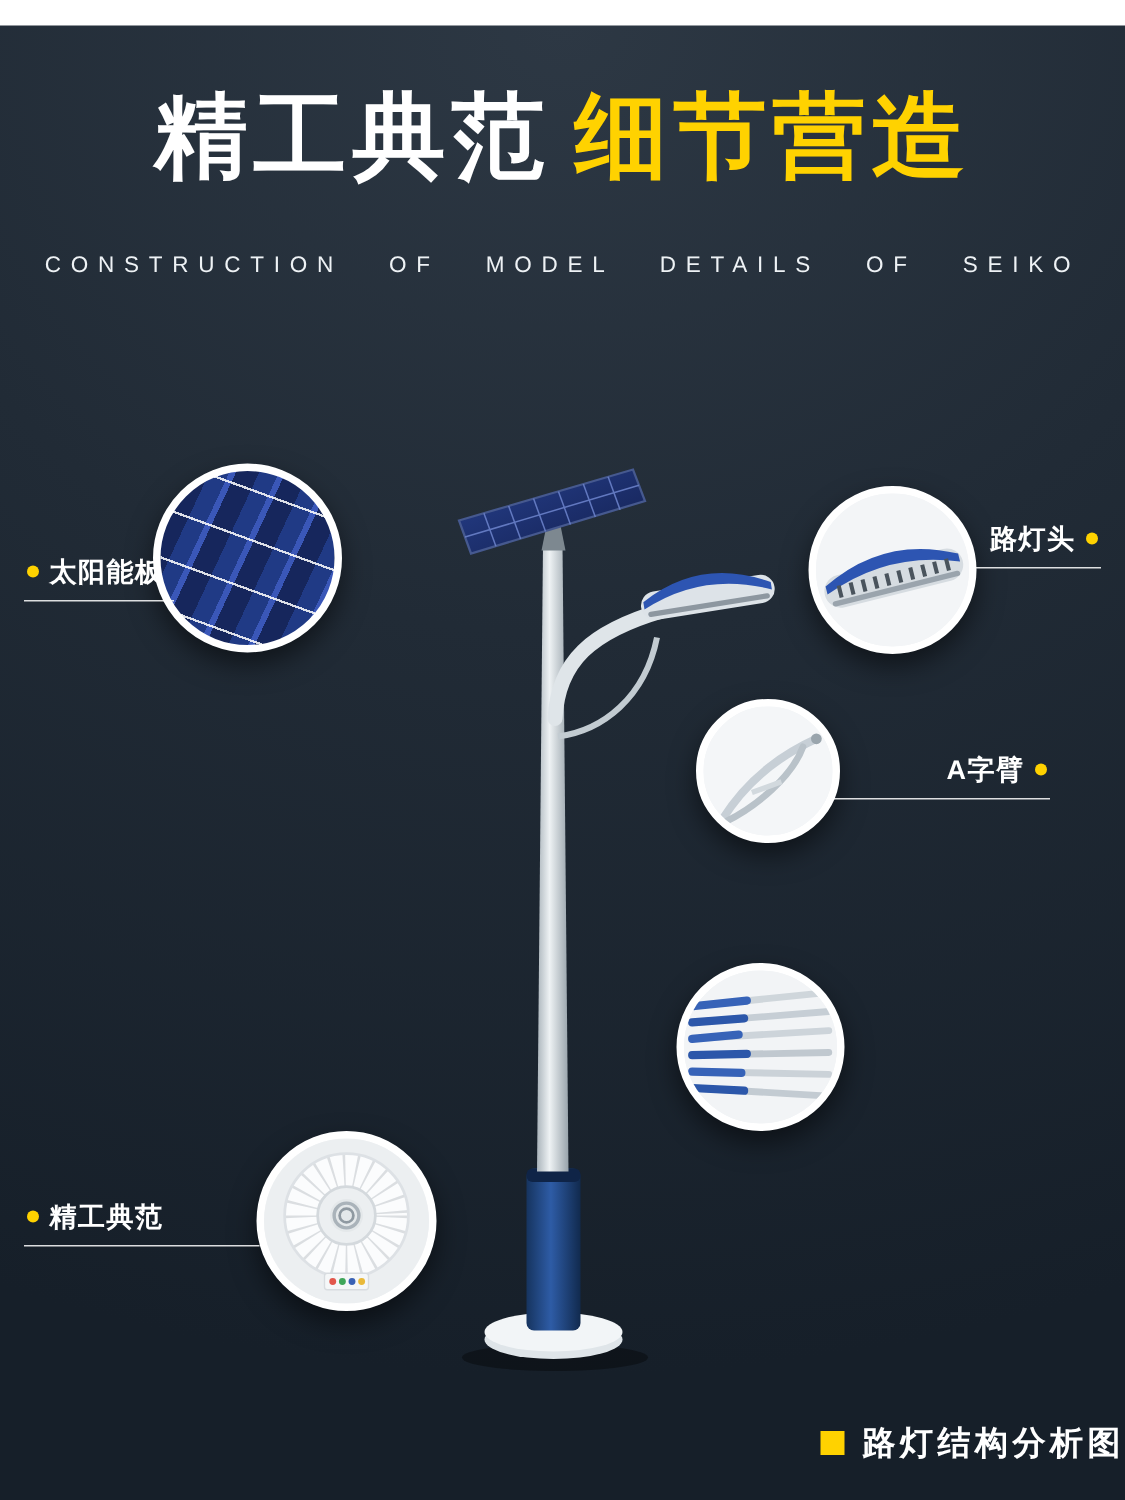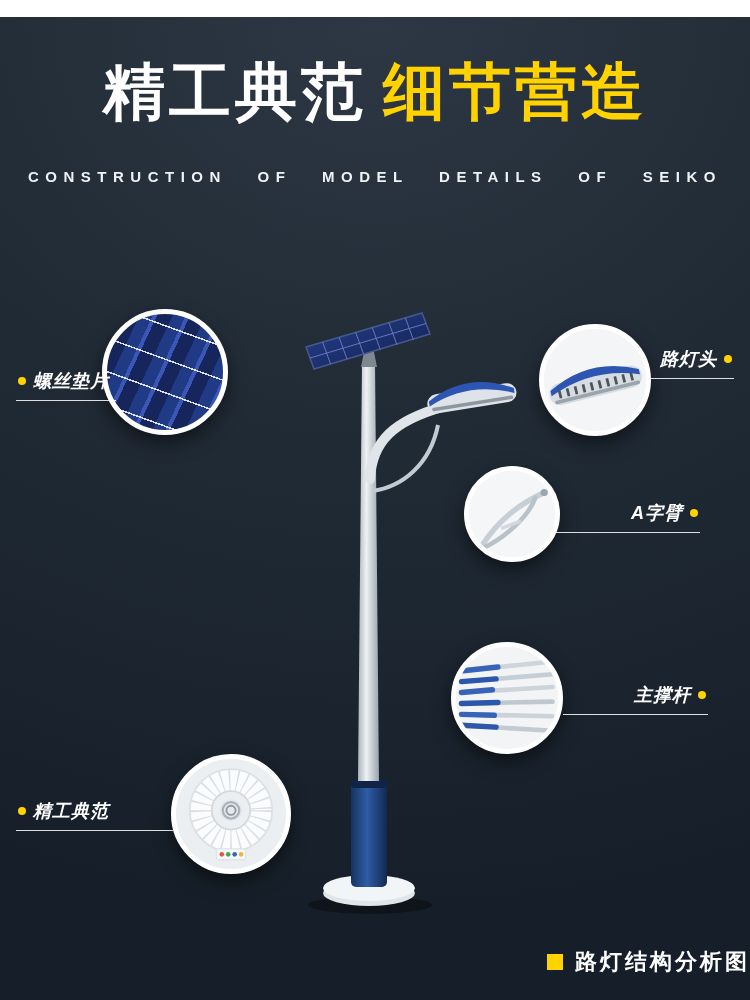--- a/index.html
+++ b/index.html
@@ -11,21 +11,21 @@
     background: radial-gradient(140% 90% at 50% 0%, #2d3844 0%, #212b36 45%, #161f29 100%);
     margin-top: 17px;
   }
 
   
   .header{ position:absolute; top:42px; left:0; right:0; text-align:center; z-index:6; }
   .title{ font-size:62px; font-weight:900; letter-spacing:4px; line-height:1.05; white-space:nowrap; }
   .t-white{ color:#ffffff; }
   .t-yellow{ color:#ffd200; margin-left:16px; }
   .subtitle{
-    margin-top:44px; color:#eef2f5; font-size:15px; font-weight:bold;
+    margin-top:44px; color:#eef2f5; font-size:15px; font-weight:normal;
     letter-spacing:6.5px; word-spacing:20px; white-space:nowrap;
   }
 
   
   .lamp-svg{ position:absolute; left:0; top:0; z-index:1; }
 
   
   .circle{
     position:absolute; border-radius:50%; border:5px solid #ffffff;
     box-shadow:0 8px 18px rgba(0,0,0,.5); overflow:hidden; background:#f2f4f6; z-index:3;
@@ -35,21 +35,21 @@
     background:
       repeating-linear-gradient(200deg, rgba(255,255,255,0) 0 30px, rgba(255,255,255,.85) 30px 31.5px),
       repeating-linear-gradient(115deg, #203a85 0 12px, #3a57b8 12px 16px, #16265c 16px 30px);
   }
   .circle-lamphead{ left:539px; top:307px; width:112px; height:112px; }
   .circle-aarm{ left:464px; top:449px; width:96px; height:96px; }
   .circle-pole{ left:451px; top:625px; width:112px; height:112px; }
   .circle-washer{ left:171px; top:737px; width:120px; height:120px; }
 
   
-  .callout{ position:absolute; color:#ffffff; font-size:18px; font-weight:bold; z-index:4; letter-spacing:1px;font-style:italic; }
+  .callout{ position:absolute; color:#ffffff; font-size:18px; font-weight:bold; z-index:4; letter-spacing:1px; }
   .callout .row{ display:flex; align-items:center; gap:7px; padding:0 2px 7px 2px; }
   .callout.right .row{ justify-content:flex-end; }
   .callout .line{ height:1px; background:rgba(255,255,255,.85); }
   .bullet{ width:8px; height:8px; border-radius:50%; background:#ffd200; flex:0 0 auto; }
 
   .co-solar  { left:16px;  top:352px; width:100px; }
   .co-lamph  { left:649px; top:330px; width:85px;  }
   .co-aarm   { left:552px; top:484px; width:148px; }
   .co-pole   { left:563px; top:666px; width:145px; }
   .co-washer { left:16px;  top:782px; width:157px; }
@@ -186,48 +186,41 @@
       <circle cx="50" cy="104" r="2.5" fill="#e2574c"></circle>
       <circle cx="57" cy="104" r="2.5" fill="#3fa65a"></circle>
       <circle cx="64" cy="104" r="2.5" fill="#3a62b5"></circle>
       <circle cx="71" cy="104" r="2.5" fill="#e9b93a"></circle>
     </svg>
   </div>
 
   <div class="callout left co-solar">
     <div class="row">
       <span class="bullet"></span>
-      <span>螺丝垫片</span>
+      <span>太阳能板</span>
     </div>
     <div class="line"></div>
   </div>
 
   <div class="callout right co-lamph">
     <div class="row">
       <span>路灯头</span>
       <span class="bullet"></span>
     </div>
     <div class="line"></div>
   </div>
 
   <div class="callout right co-aarm">
     <div class="row">
       <span>A字臂</span>
       <span class="bullet"></span>
     </div>
     <div class="line"></div>
   </div>
 
-  <div class="callout right co-pole">
-    <div class="row">
-      <span>主撑杆</span>
-      <span class="bullet"></span>
-    </div>
-    <div class="line"></div>
-  </div>
 
   <div class="callout left co-washer">
     <div class="row">
       <span class="bullet"></span>
       <span>精工典范</span>
     </div>
     <div class="line"></div>
   </div>
 
   <div class="footer">

